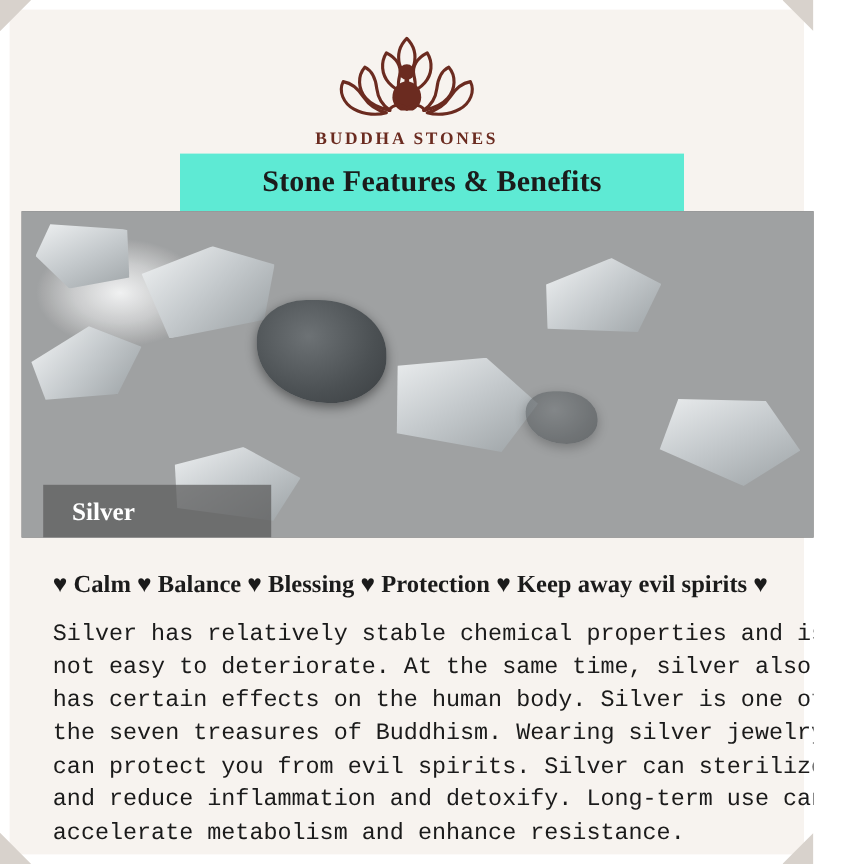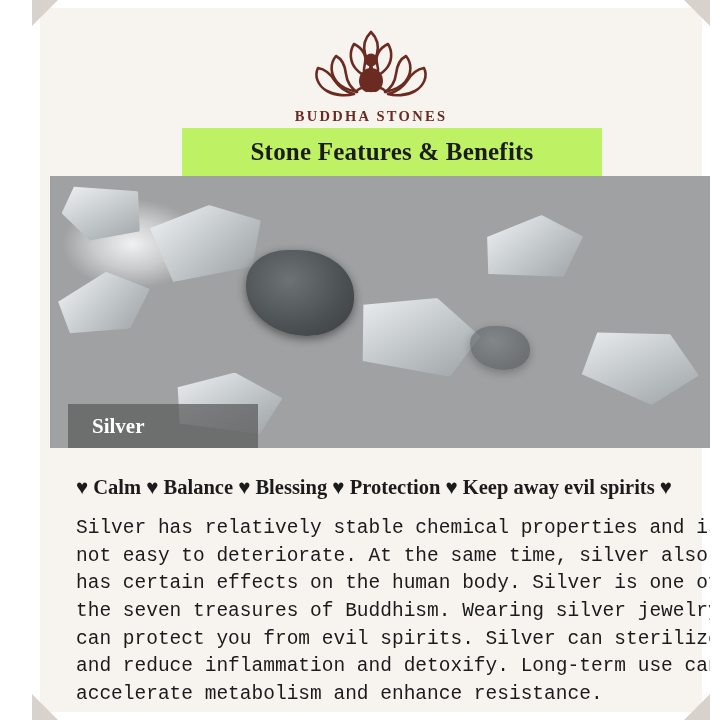--- a/index.html
+++ b/index.html
@@ -12,21 +12,20 @@
     background: #ffffff;
     font-family: "Liberation Sans", sans-serif;
     overflow: hidden;
   }
   .page {
     position: relative;
     width: 678px;
     height: 720px;
     background: #ffffff;
     overflow: hidden;
-    margin-left: 32px;
   }
   
   .corner {
     position: absolute;
     width: 26px;
     height: 26px;
     background: #d8d2cc;
   }
   .corner.tl { top: 0; left: 0; clip-path: polygon(0 0, 100% 0, 0 100%); }
   .corner.tr { top: 0; right: 0; clip-path: polygon(100% 0, 100% 100%, 0 0); }
@@ -61,21 +60,21 @@
     color: #6b2b20;
     font-family: "Liberation Serif", serif;
   }
 
   .title-band {
     position: absolute;
     top: 128px;
     left: 150px;
     width: 420px;
     height: 48px;
-    background: #bef264;
+    background: #5eead4;
     display: flex;
     align-items: center;
     justify-content: center;
   }
   .title-band .title-text {
     font-family: "Liberation Serif", serif;
     font-weight: bold;
     font-size: 25px;
     color: #1b1b1b;
     letter-spacing: 0.2px;

